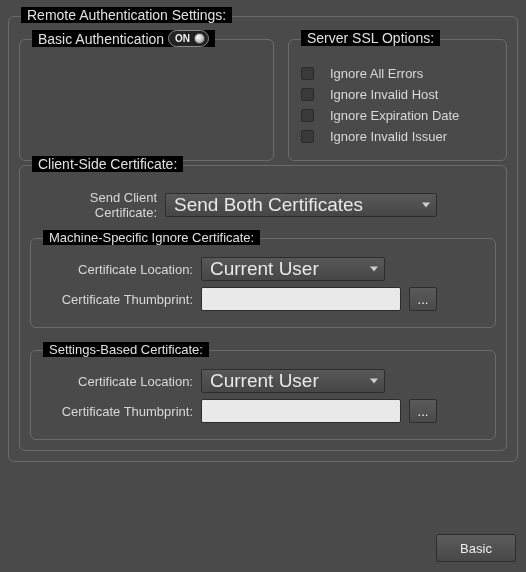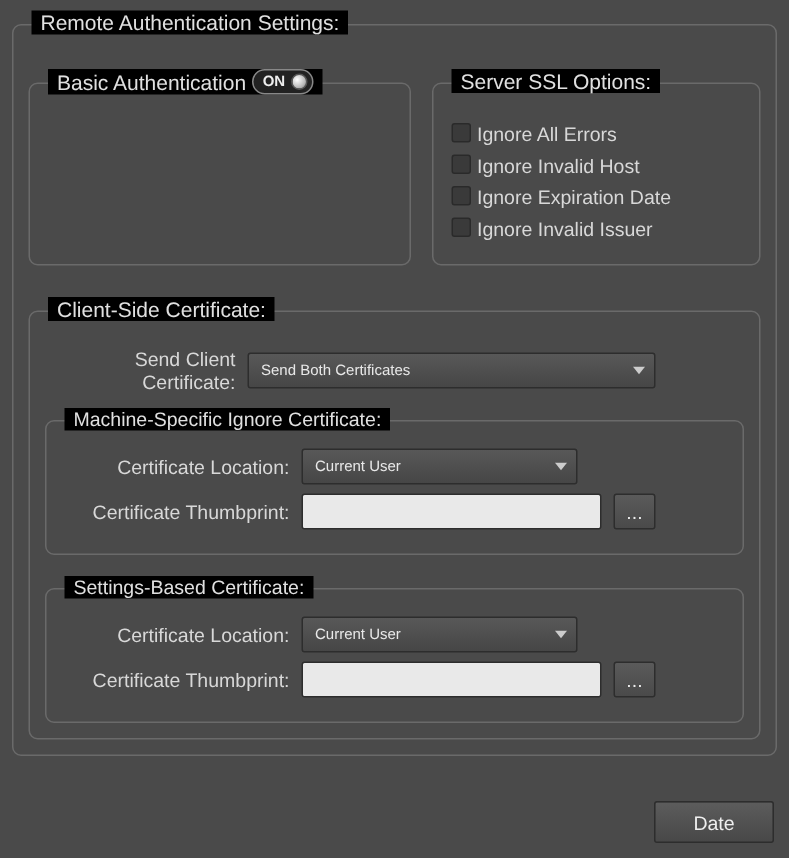--- a/index.html
+++ b/index.html
@@ -37,21 +37,20 @@
     }
     .outer {
       position: absolute;
       left: 8px;
       right: 8px;
       top: 6px;
     }
     .row-top {
       display: flex;
       gap: 14px;
-      margin-top: 16px;
     }
     .basic-auth {
       flex: 0 0 255px;
     }
     .ssl-opts {
       flex: 1 1 auto;
     }
     .toggle {
       display: inline-flex;
       align-items: center;
@@ -87,33 +86,34 @@
       border-radius: 2px;
       padding: 0 6px;
       font-size: 13px;
       color: #222;
     }
     .text-input.wide {
       width: 200px;
     }
     .checkbox-row {
       display: flex;
-      gap: 4px;
+      align-items: center;
+      gap: 16px;
       margin: 6px 0 6px 2px;
     }
     .chk {
       width: 13px;
       height: 13px;
       background: #3a3a3a;
       border: 1px solid #2a2a2a;
       border-radius: 2px;
       flex: 0 0 auto;
     }
     .client-side {
-      margin-top: 30px;
+      margin-top: 4px;
     }
     .form-row {
       display: flex;
       align-items: center;
       margin: 6px 0;
     }
     .form-label-right {
       width: 160px;
       text-align: right;
       padding-right: 8px;
@@ -122,21 +122,21 @@
     .select {
       position: relative;
       height: 24px;
       background: linear-gradient(#585858, #464646);
       border: 1px solid #2d2d2d;
       border-radius: 2px;
       display: flex;
       align-items: center;
       padding: 0 22px 0 8px;
       color: #e8e8e8;
-      font-size: 10px;
+      font-size: 19px;
       min-width: 150px;
     }
     .select.wide { width: 272px; }
     .select.med { width: 184px; }
     .select-arrow {
       position: absolute;
       right: 6px;
       top: 50%;
       transform: translateY(-50%);
       width: 0; height: 0;
@@ -274,14 +274,14 @@
         <div class="browse-btn">
           <span>...</span>
         </div>
       </div>
     </div>
 
   </div>
 </div>
 
 <div class="done-btn">
-  <span>Date</span>
+  <span>Basic</span>
 </div>
 
 </body></html>

